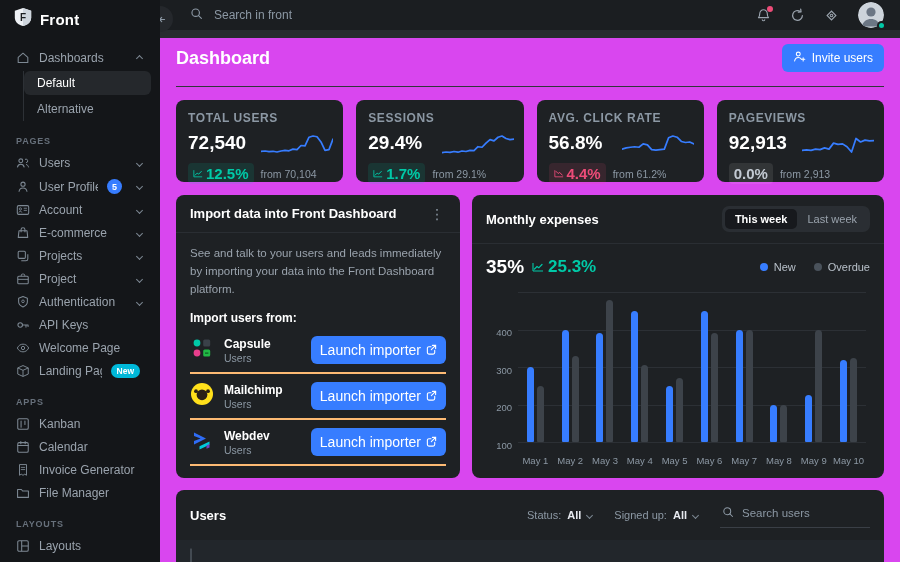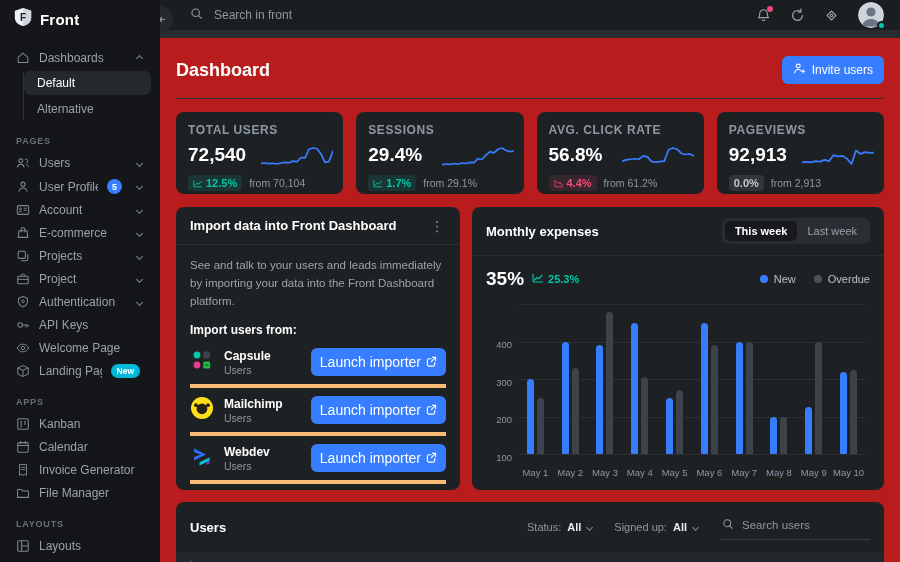--- a/index.html
+++ b/index.html
@@ -44,73 +44,73 @@
   .nav-right { margin-left:auto; display:flex; align-items:center; gap:19px; }
   .nav-icon { position:relative; color:#9aa3ad; display:flex; cursor:pointer; }
   .dot-red { position:absolute; top:-2px; right:-2px; width:6px; height:6px;
     border-radius:50%; background:#ed4c78; }
   .avatar { position:relative; width:26px; height:26px; border-radius:50%; cursor:pointer; }
   .avatar svg { border-radius:50%; display:block; }
   .dot-green { position:absolute; bottom:-2px; right:-2px; width:9px; height:9px;
     border-radius:50%; background:#00c9a7; border:2px solid #1b1e21; }
 
   
-  .main { position:absolute; left:160px; top:38px; right:0; bottom:0; background:#b91c1c;
-    padding:12px 16px; overflow:hidden; }
+  .main { position:absolute; left:160px; top:38px; right:0; bottom:0; background:#d946ef;
+    padding:0 16px; overflow:hidden; }
   .page-head { display:flex; align-items:center; justify-content:space-between;
     padding:6px 0 14px; border-bottom:1px solid #32363b; margin-bottom:13px; }
   .page-title { font-size:18px; font-weight:bold; color:#fff; }
   .btn-primary { background:#377dff; color:#fff; border:none; border-radius:6px;
     font-size:12px; padding:6px 11px; display:flex; align-items:center; gap:6px;
     cursor:pointer; font-family:"Liberation Sans", sans-serif; }
 
   .stats-row { display:grid; grid-template-columns:repeat(4,1fr); gap:13px; margin-bottom:13px; }
   .stat-card { background:#1e2124; border-radius:8px; padding:11px 12px; position:relative;
     height:82px; }
   .stat-label { font-size:12px; font-weight:bold; letter-spacing:.6px; color:#8c98a4; }
   .stat-value { font-size:19px; font-weight:bold; color:#fff; margin-top:7px; }
   .spark { position:absolute; right:10px; top:25px; }
   .stat-foot { display:flex; align-items:center; gap:7px; margin-top:9px; }
-  .badge { font-size:11px; font-weight:bold; padding:2px 5px; border-radius:4px;
+  .badge { font-size:15px; font-weight:bold; padding:2px 5px; border-radius:4px;
     display:flex; align-items:center; gap:3px; }
   .badge.up { color:#00c9a7; background:rgba(0,201,167,.12); }
   .badge.down { color:#ed4c78; background:rgba(237,76,120,.12); }
   .badge.neutral { color:#c3cad3; background:rgba(255,255,255,.09); }
   .from-text { font-size:10.5px; color:#8c98a4; }
 
   .mid-row { display:grid; grid-template-columns:284px 1fr; gap:12px; margin-bottom:12px; }
   .card { background:#1e2124; border-radius:8px; overflow:hidden; }
   .card.fixed-h { height:283px; }
   .card-header { display:flex; align-items:center; justify-content:space-between;
     padding:11px 14px; border-bottom:1px solid #2a2e33; }
   .card-title { font-size:13px; font-weight:bold; color:#fff; }
   .dots { color:#8c98a4; font-size:14px; cursor:pointer; line-height:1; padding:0 2px; }
 
   .imp-body { padding:12px 14px; }
   .desc { font-size:11.5px; line-height:1.55; color:#9aa3ad; }
   .imp-sub { font-size:12px; font-weight:bold; color:#fff; margin:13px 0 3px; }
   .imp-row { display:flex; align-items:center; gap:10px; padding:8px 0;
-    border-bottom:4px solid #fdba74; }
+    border-bottom:2px solid #fdba74; }
   .imp-name { font-size:12px; font-weight:bold; color:#fff; }
   .imp-users { font-size:10.5px; color:#8c98a4; margin-top:1px; }
   .btn-launch { margin-left:auto; background:#377dff; color:#fff; border:none;
     border-radius:6px; font-size:14px; padding:6px 9px; display:flex; align-items:center;
     gap:5px; cursor:pointer; font-family:"Liberation Sans", sans-serif; }
   .imp-foot { padding-top:10px; font-size:11px; line-height:1.55; color:#8c98a4; }
   .imp-foot b { color:#dfe4ea; }
 
   .toggle { background:#2a2e33; border-radius:7px; padding:3px; display:flex; }
   .seg { font-size:11px; color:#9aa3ad; padding:4px 10px; border-radius:5px; cursor:pointer; }
   .seg.active { background:#17191d; color:#fff; font-weight:bold; }
 
   .exp-body { padding:12px 14px 8px; }
   .exp-top { display:flex; align-items:center; justify-content:space-between; }
   .exp-left { display:flex; align-items:center; gap:8px; }
   .exp-big { font-size:19px; font-weight:bold; color:#fff; }
-  .exp-change { color:#00c9a7; font-size:11px; font-weight:bold; display:flex;
+  .exp-change { color:#00c9a7; font-size:17px; font-weight:bold; display:flex;
     align-items:center; gap:4px; }
   .legend { display:flex; gap:18px; }
   .leg-item { display:flex; align-items:center; gap:6px; font-size:11px; color:#b8c0c9;
     cursor:pointer; }
   .leg-dot { width:8px; height:8px; border-radius:50%; }
 
   .chart { position:relative; height:178px; margin-top:10px; }
   .plot { position:absolute; left:32px; right:4px; top:4px; bottom:24px; }
   .gridline { position:absolute; left:0; right:0; border-top:1px solid #2c3035; }
   .ylabel { position:absolute; left:0; width:26px; text-align:right; font-size:9.5px;

